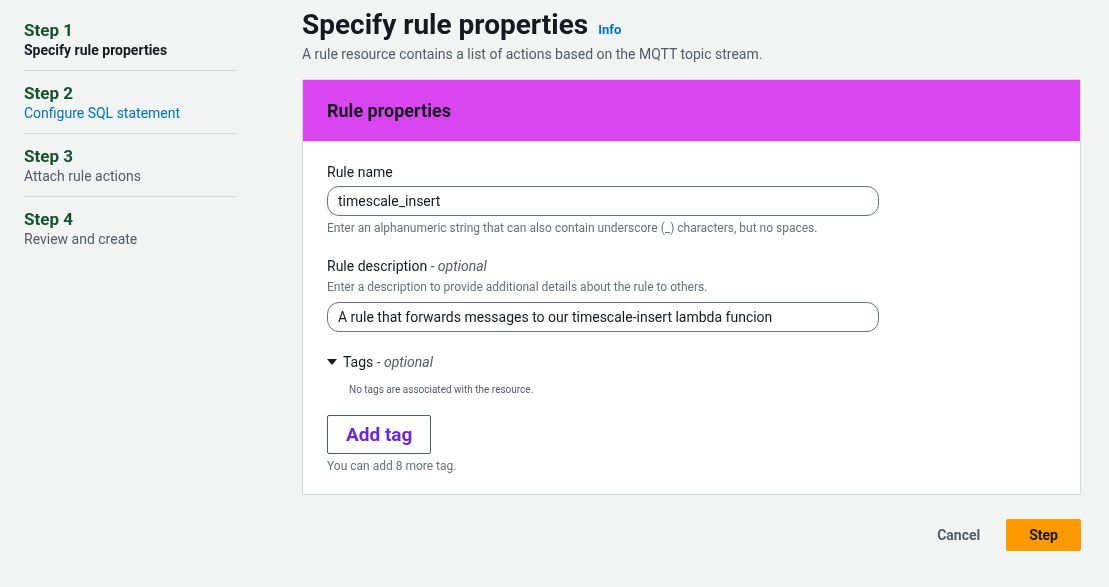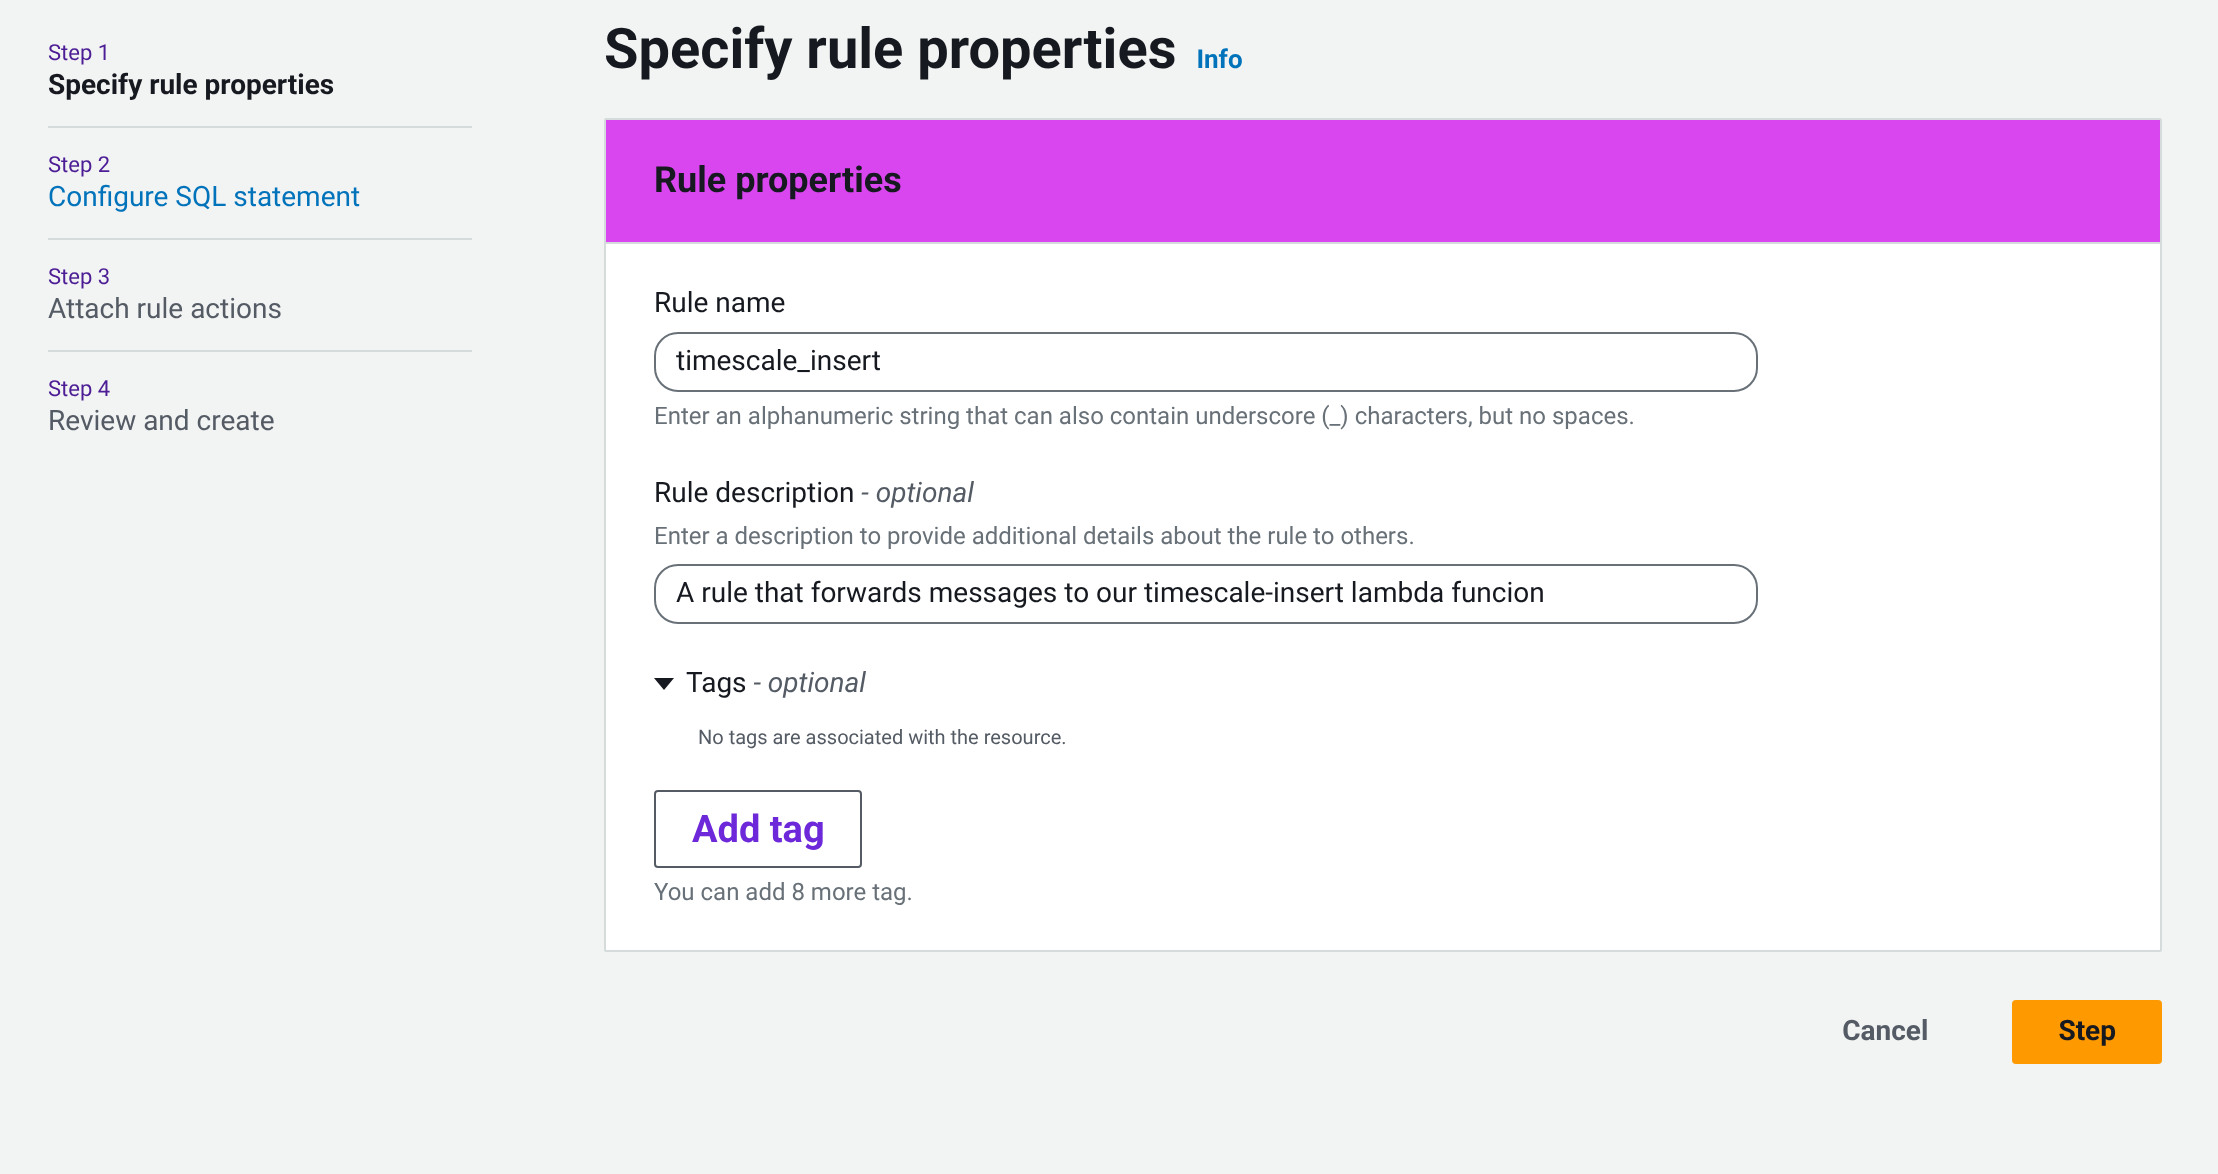--- a/index.html
+++ b/index.html
@@ -28,23 +28,24 @@
     }
     .step {
       padding: 12px 0;
     }
     .step:nth-child(1),
     .step:nth-child(2),
     .step:nth-child(3) {
       border-bottom: 1px solid #d5dbdb;
     }
     .step-label {
-      font-size: 11px;
-      color: #4c1d95;
+      font-size: 17px;
+      color: #14532d;
       margin-bottom: 2px;
+      font-weight: bold;
     }
     .step-title {
       font-size: 14px;
       color: #545b64;
     }
     .step-title.active {
       color: #16191f;
       font-weight: 700;
     }
     .step-title.link {
@@ -176,21 +177,21 @@
       color: #6d28d9;
       background: #ffffff;
       border: 1px solid #545b64;
       border-radius: 2px;
       cursor: pointer;
       font-family: inherit;
     }
     .footer-actions {
       display: flex;
       justify-content: flex-end;
-      gap: 24px;
+      gap: 8px;
       margin-top: 24px;
       padding-bottom: 2px;
     }
     .btn-cancel {
       padding: 7px 18px;
       font-size: 14px;
       font-weight: 700;
       color: #545b64;
       background: transparent;
       border: none;
@@ -231,20 +232,21 @@
       <div class="step-title">Review and create</div>
     </div>
   </nav>
 
   <main class="main">
     <header class="page-header">
       <div class="page-title-row">
         <h1 class="page-title">Specify rule properties</h1>
         <a class="info-link">Info</a>
       </div>
+      <p class="page-subtitle">A rule resource contains a list of actions based on the MQTT topic stream.</p>
     </header>
 
     <section class="panel">
       <div class="panel-header">
         <h2 class="panel-title">Rule properties</h2>
       </div>
       <div class="panel-body">
         <div class="form-group">
           <label class="form-label">Rule name</label>
           <input type="text" class="text-input" value="timescale_insert" style="">

